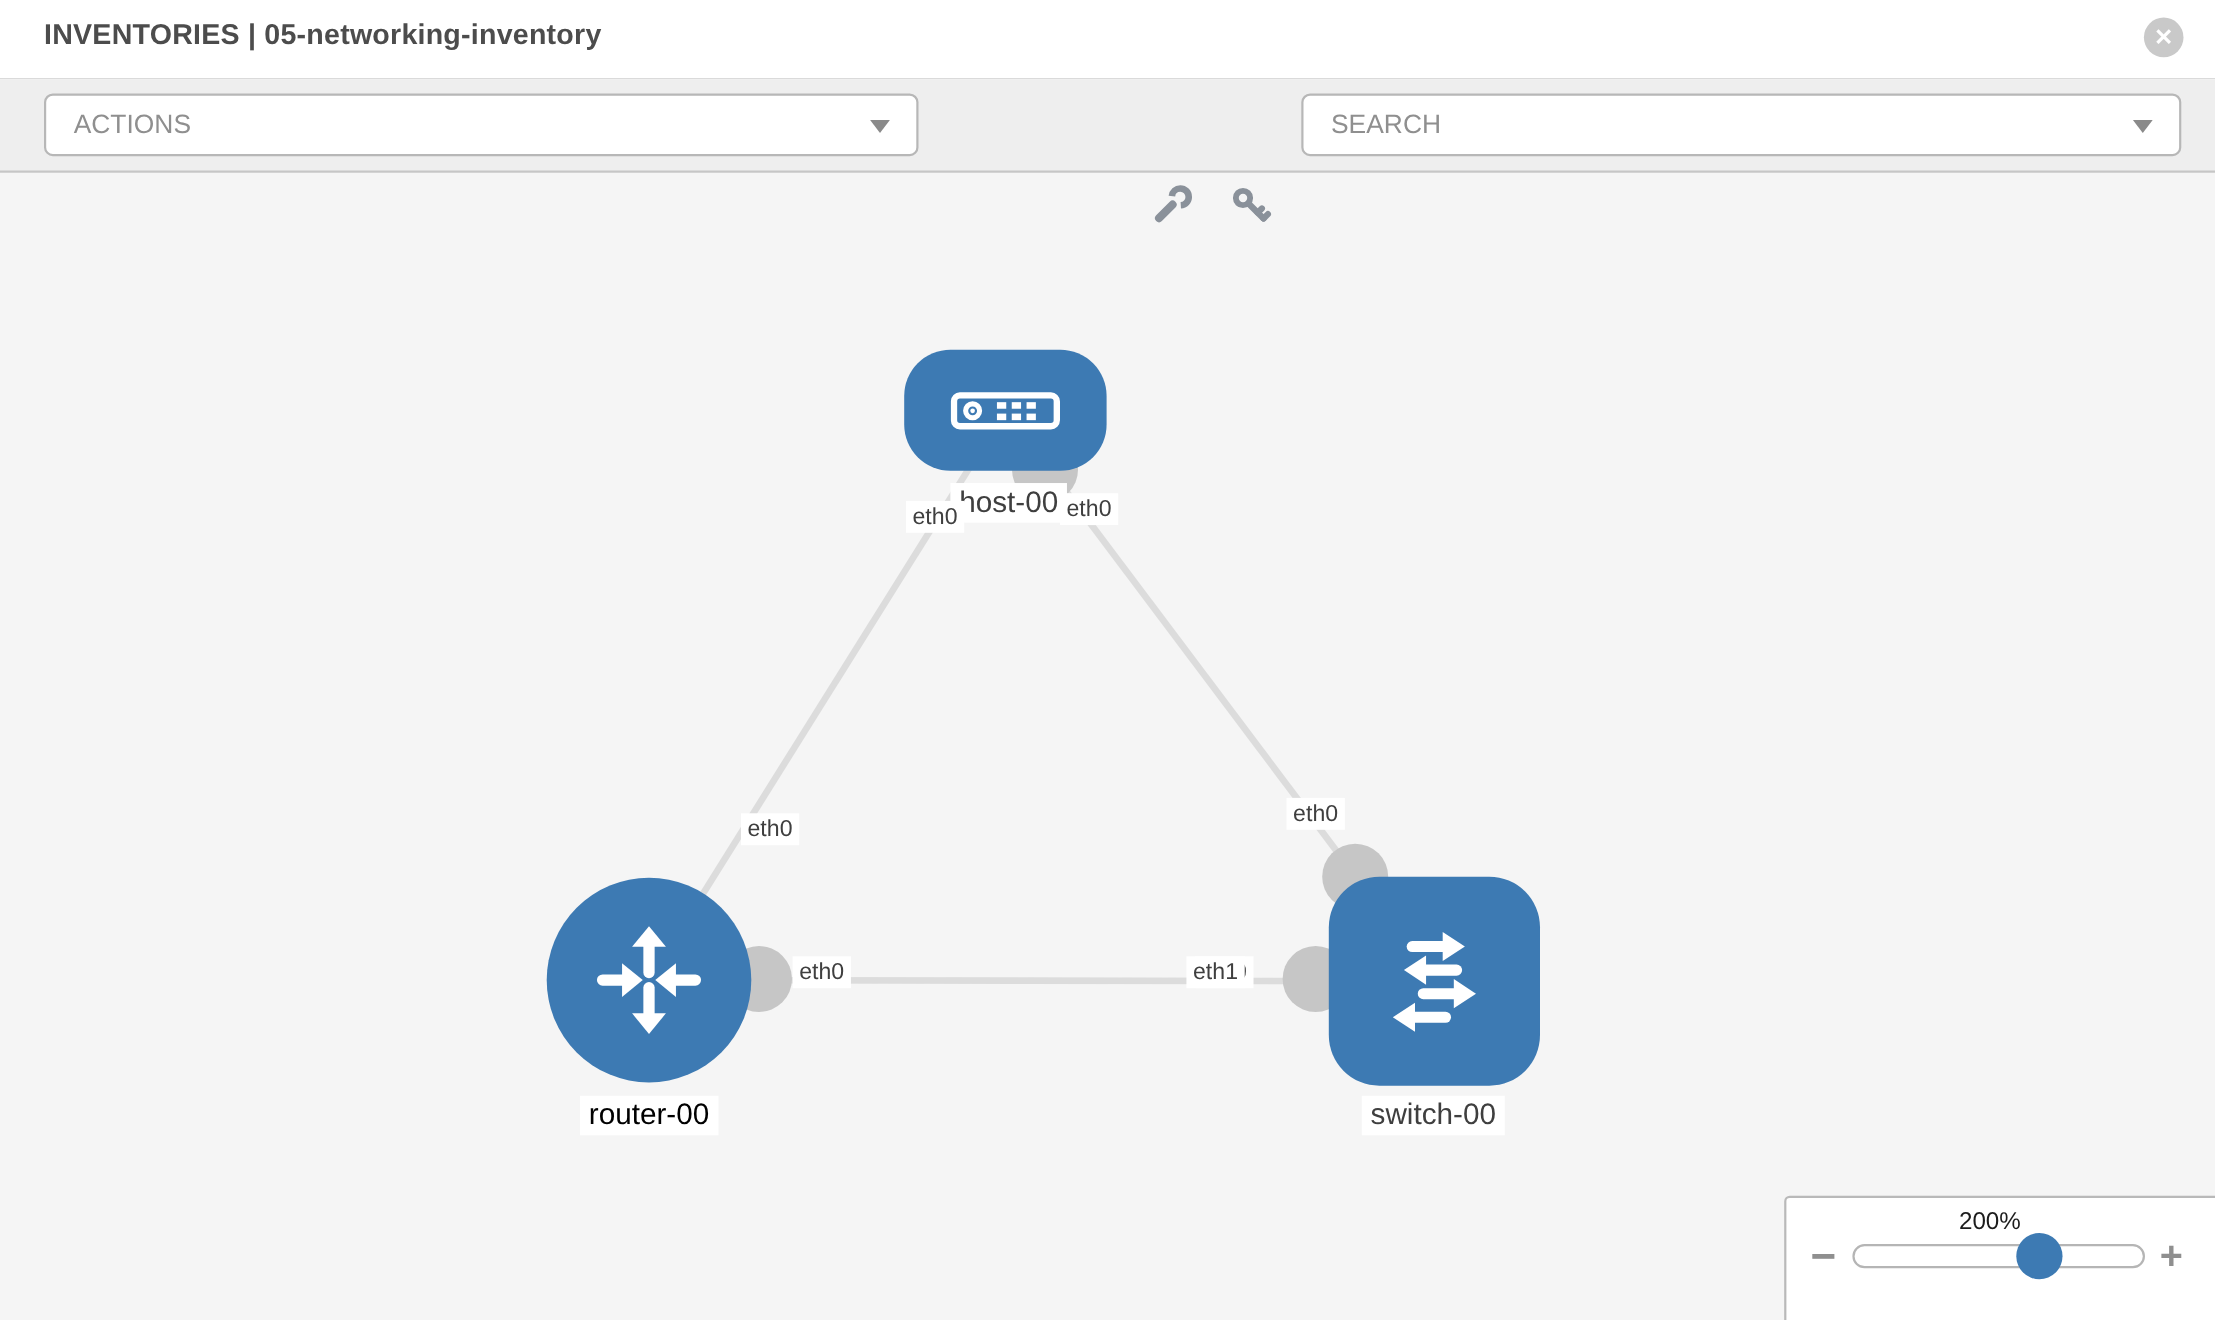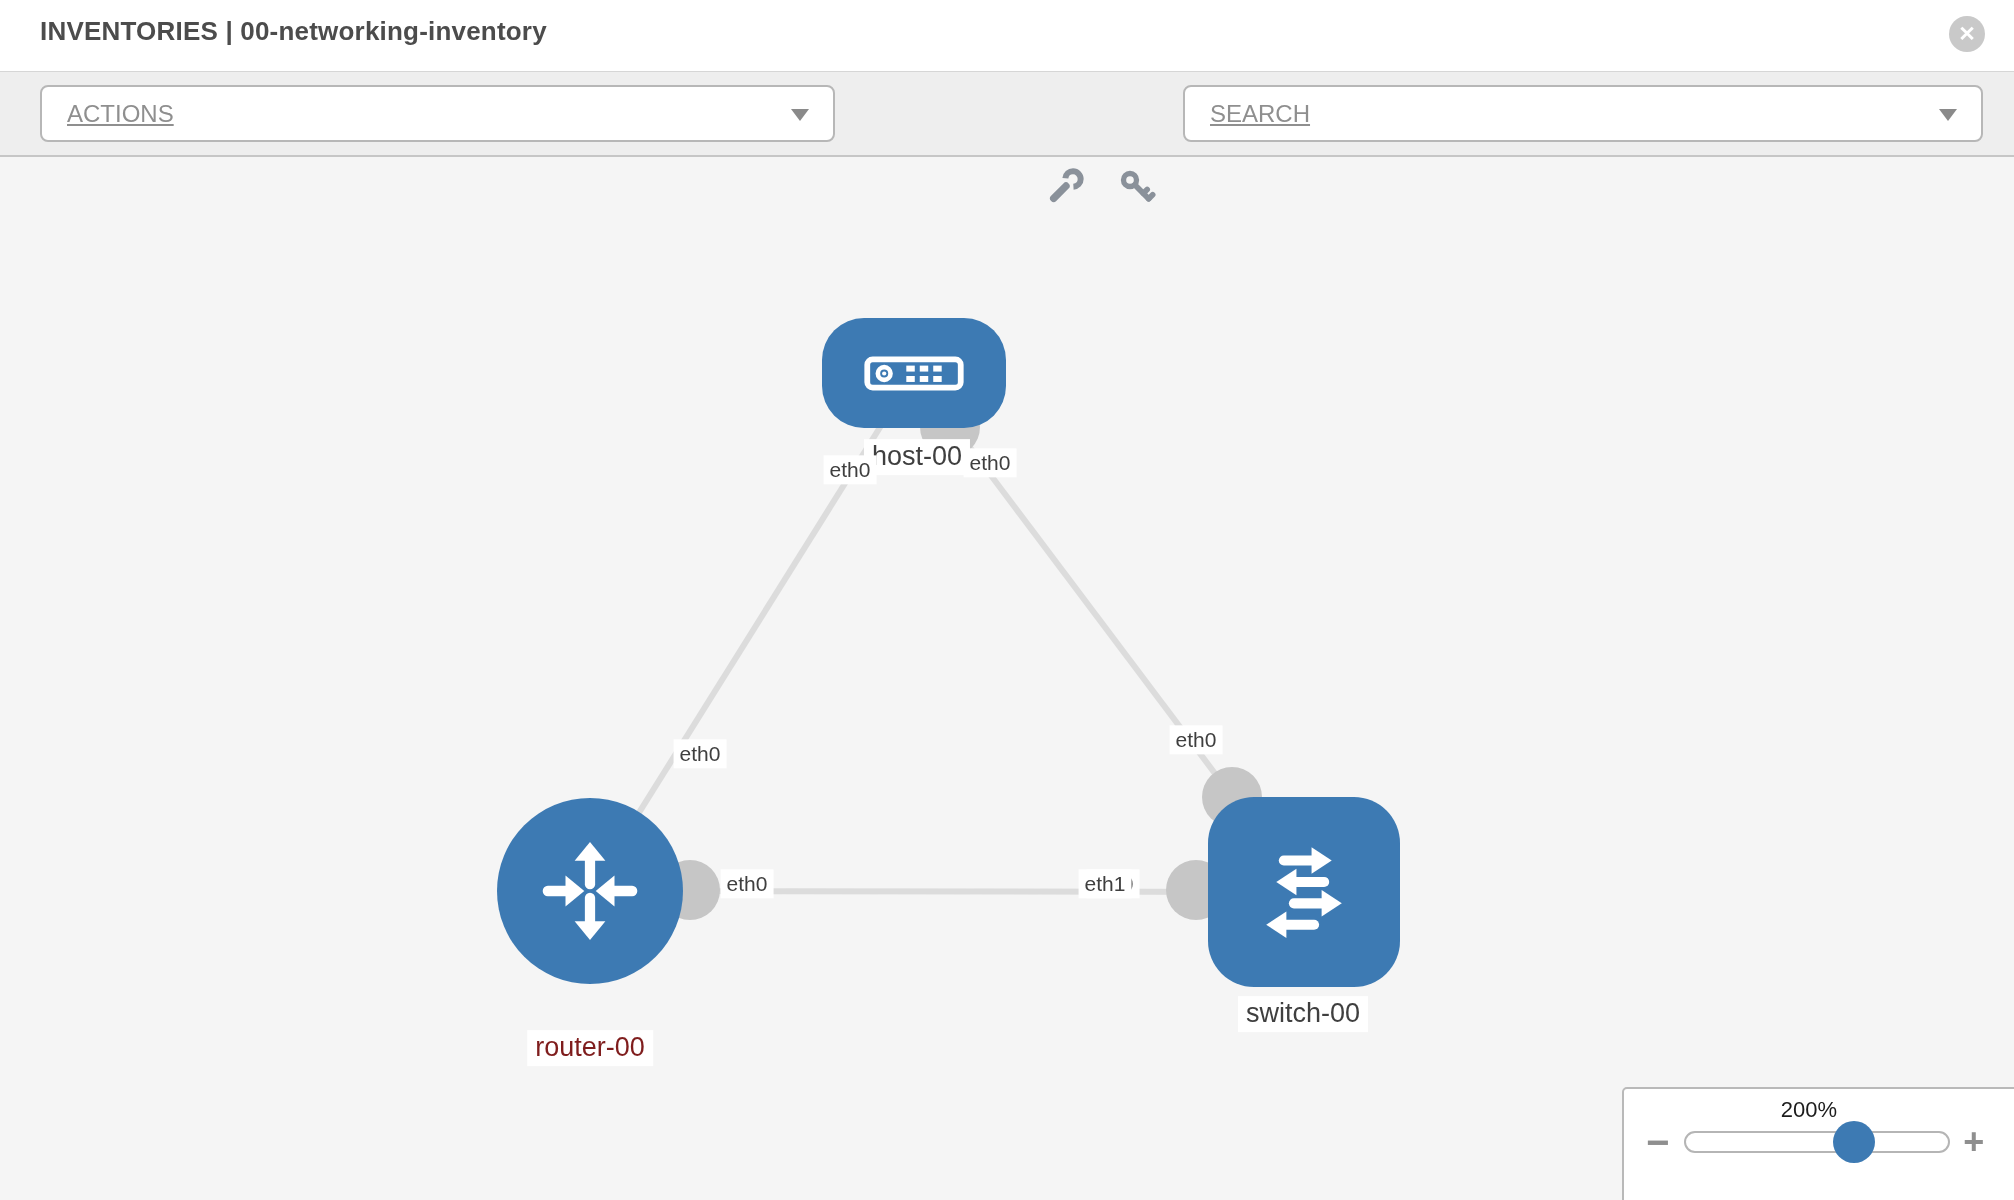--- a/index.html
+++ b/index.html
@@ -45,21 +45,21 @@
   
   .toolbar{
     position:absolute;left:0;top:72px;width:100%;height:83px;background:#eeeeee;
     border-bottom:2px solid #c6c6c6;z-index:5;
   }
   .select{
     position:absolute;top:13px;height:57px;background:#ffffff;
     border:2px solid #b7b7b7;border-radius:8px;box-sizing:border-box;
     display:flex;align-items:center;cursor:pointer;
   }
-  .select .label{color:#8f8f8f;font-size:24px;margin-left:25px;text-decoration:underline;}
+  .select .label{color:#8f8f8f;font-size:24px;margin-left:25px;}
   .select .caret{
     position:absolute;right:24px;top:50%;margin-top:-5px;width:0;height:0;
     border-left:9px solid transparent;border-right:9px solid transparent;
     border-top:12px solid #8a8a8a;
   }
   .select.actions{left:40px;width:795px;}
   .select.search{left:1183px;width:800px;}
   .tool-icon{position:absolute;top:94px;cursor:pointer;}
   .tool-icon.wrench{left:1046px;}
   .tool-icon.key{left:1116px;}
@@ -133,33 +133,33 @@
       <line x1="66" y1="42" x2="42" y2="42"></line>
             <polygon points="28,42 44,31.5 44,52.5" stroke="none"></polygon>
       <line x1="42" y1="59" x2="66" y2="59"></line>
             <polygon points="80,59 64,48.5 64,69.5" stroke="none"></polygon>
       <line x1="58" y1="76" x2="34" y2="76"></line>
             <polygon points="20,76 36,65.5 36,86.5" stroke="none"></polygon>
     </g>
         </svg>
       </div>
       <div class="node-label" style="left: 917px; top: 300px; color: rgb(63, 63, 63);">host-00</div>
-      <div class="node-label" style="left: 590px; top: 891px; color: #7f1d1d;">router-00</div>
+      <div class="node-label" style="left: 590px; top: 857px; color: #000000;">router-00</div>
       <div class="node-label" style="left: 1303px; top: 857px; color: rgb(63, 63, 63);">switch-00</div>
       <div class="if-label" style="left: 850px; top: 313px; color: rgb(63, 63, 63);">eth0</div>
       <div class="if-label" style="left: 990px; top: 306px; color: rgb(63, 63, 63);">eth0</div>
       <div class="if-label" style="left: 700px; top: 597px; color: rgb(63, 63, 63);">eth0</div>
       <div class="if-label" style="left: 1196px; top: 583px; color: rgb(63, 63, 63);">eth0</div>
       <div class="if-label" style="left: 747px; top: 727px; color: rgb(63, 63, 63);">eth0</div>
       <div class="if-label" style="left: 1113px; top: 727px; color: rgb(63, 63, 63);">eth0</div>
       <div class="if-label" style="left: 1105px; top: 727px; color: rgb(63, 63, 63);">eth1</div>
     </div>
 
   <header>
-    <h1 class="page-title">INVENTORIES | 00-networking-inventory</h1>
+    <h1 class="page-title">INVENTORIES | 05-networking-inventory</h1>
     <span class="close">✕</span>
   </header>
 
   <div class="toolbar">
     <div class="select actions">
       <span class="label">ACTIONS</span>
       <span class="caret"></span>
     </div>
 
     <span class="tool-icon wrench">

